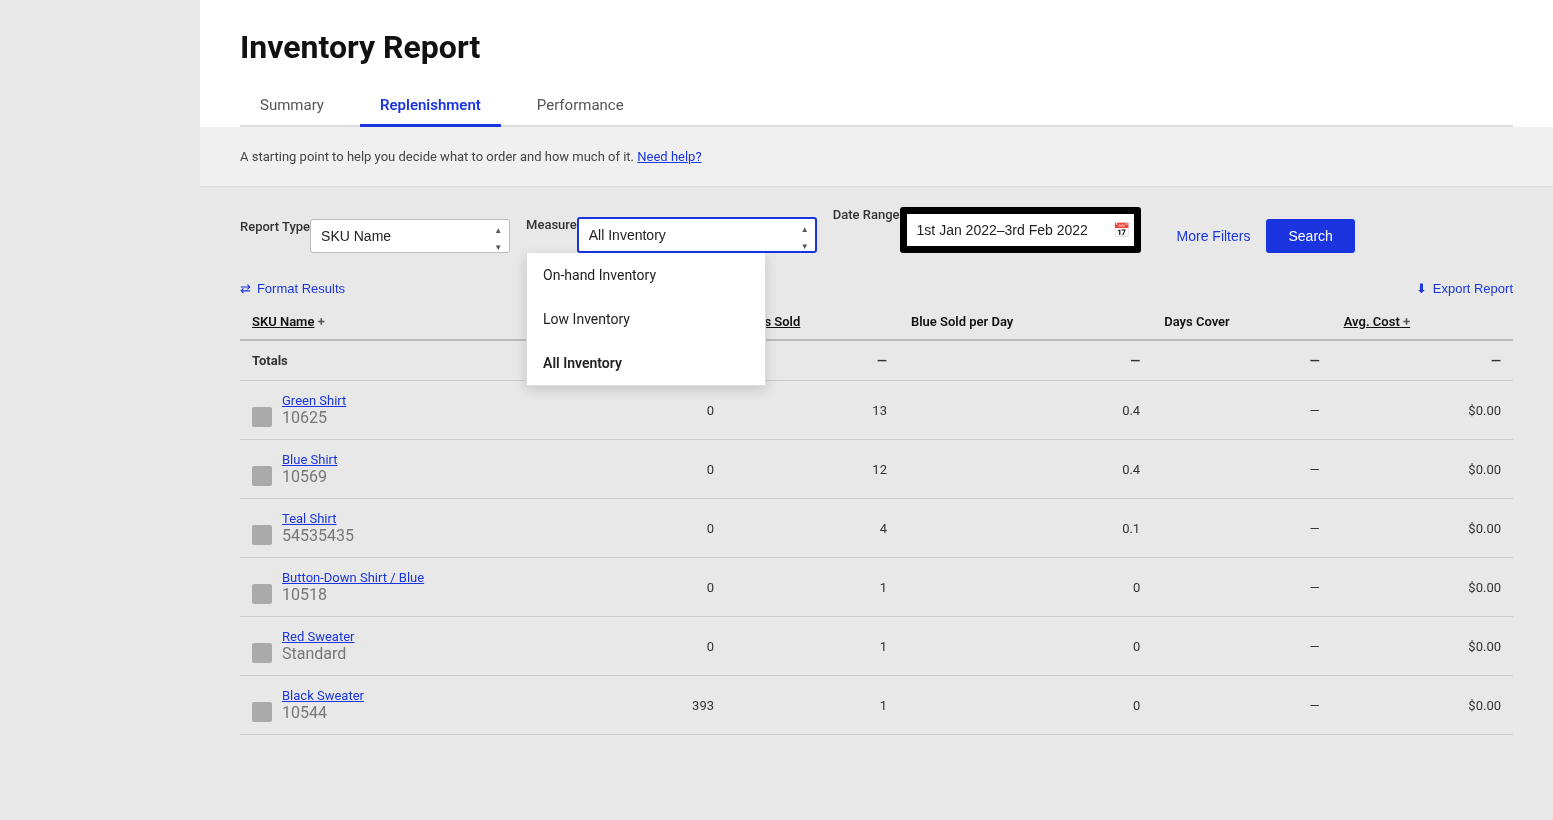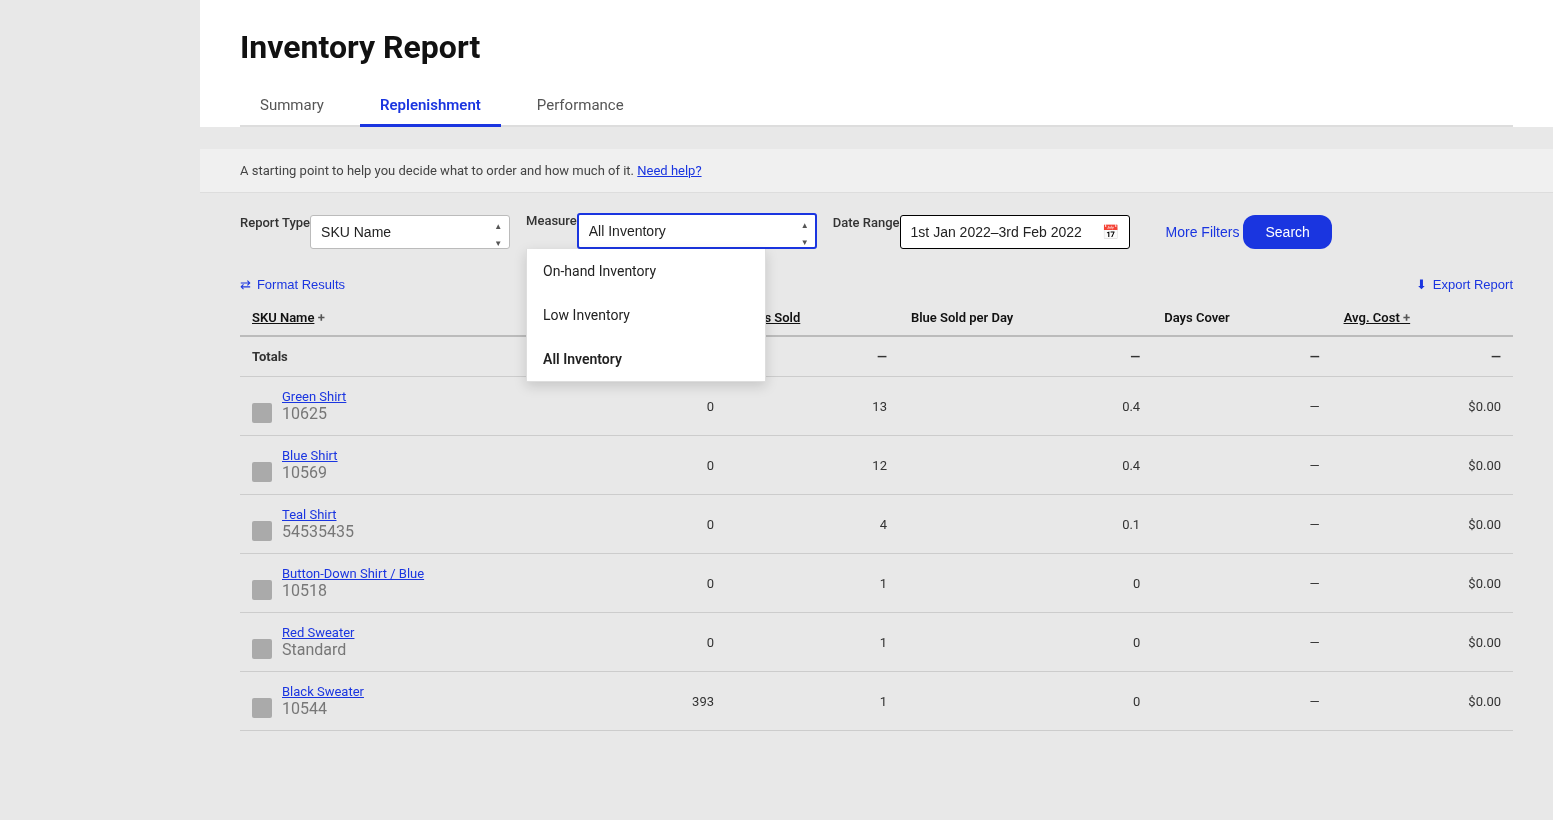--- a/index.html
+++ b/index.html
@@ -45,25 +45,24 @@
     }
 
     .tab.active {
       color: #1a35e0;
       border-bottom: 3px solid #1a35e0;
       font-weight: 600;
     }
 
     .description-bar {
       background: #f0f0f0;
-      padding: 14px 40px;
+      padding: 22px 40px;
       font-size: 13px;
       color: #444;
       border-bottom: 1px solid #ddd;
-      margin-top: 22px;
     }
 
     .description-bar a {
       color: #1a35e0;
       text-decoration: underline;
     }
 
     .filters-section {
       background: #e8e8e8;
       padding: 20px 40px;
@@ -117,21 +116,21 @@
     .measure-select-wrapper .filter-select {
       border: 2px solid #1a35e0;
       min-width: 240px;
     }
 
     .date-range-wrapper {
       position: relative;
     }
 
     .date-range-input {
-      border: 1px solid #000000;
+      border: 7px solid #000000;
       background: #fff;
       padding: 8px 36px 8px 10px;
       font-size: 14px;
       border-radius: 3px;
       min-width: 230px;
       color: #222;
     }
 
     .cal-icon {
       position: absolute;
@@ -151,21 +150,21 @@
       padding: 8px 4px;
       margin-left: 8px;
     }
 
     .search-btn {
       background: #1a35e0;
       color: #fff;
       border: none;
       padding: 9px 22px;
       font-size: 14px;
-      border-radius: 12px;
+      border-radius: 3px;
       cursor: pointer;
       font-weight: 500;
     }
 
     .table-controls {
       background: #e8e8e8;
       padding: 8px 40px;
       display: flex;
       justify-content: space-between;
       align-items: center;
@@ -348,21 +347,21 @@
     </div>
 
     <div class="filter-group">
       <label class="filter-label">Date Range</label>
       <div class="date-range-wrapper">
         <input class="date-range-input" type="text" value="1st Jan 2022–3rd Feb 2022" style="">
         <span class="cal-icon">📅</span>
       </div>
     </div>
 
-    <div style="display:flex;align-items:center;gap:0;margin-left:8px;">
+    <div style="display:flex;align-items:center;gap:12px;margin-left:8px;">
       <button class="more-filters-btn">More Filters</button>
       <button class="search-btn">Search</button>
     </div>
   </div>
 
   <div class="table-controls">
     <button class="format-results-btn">
       <span>⇄</span>
       <span>Format Results</span>
     </button>

